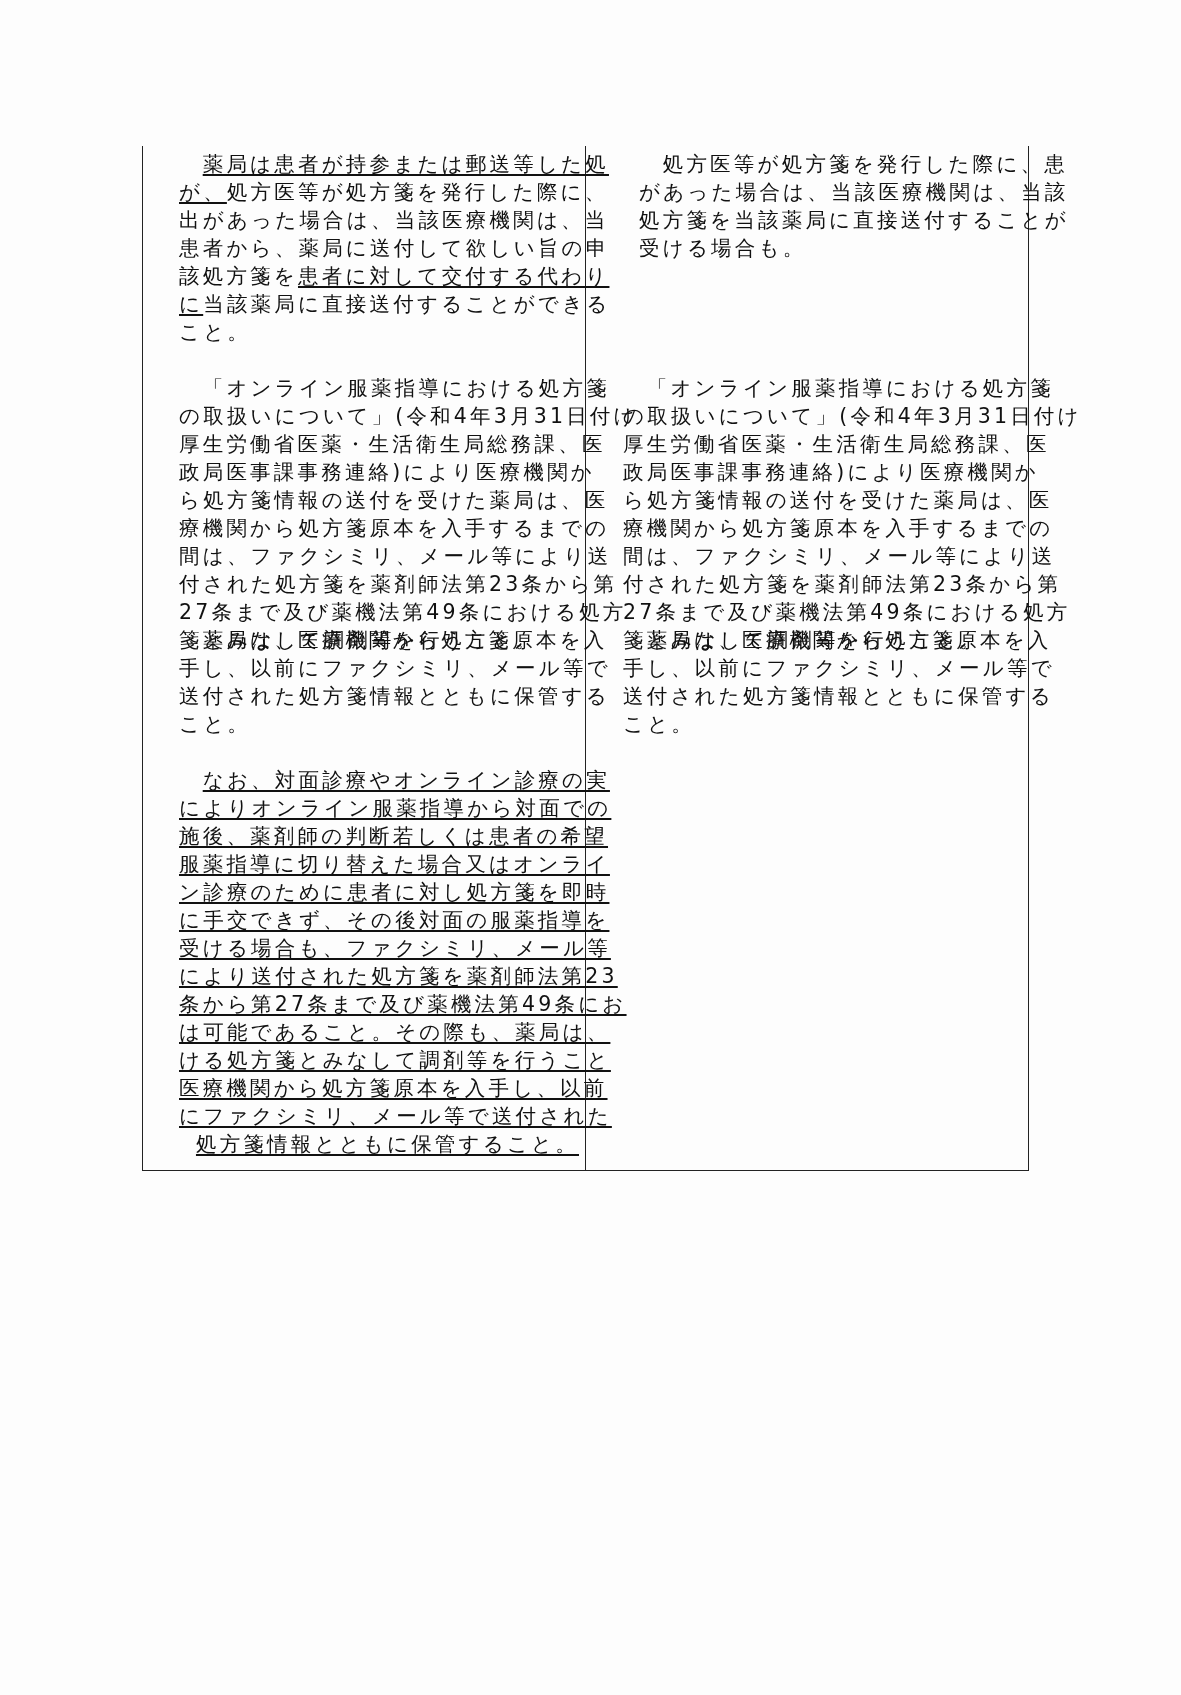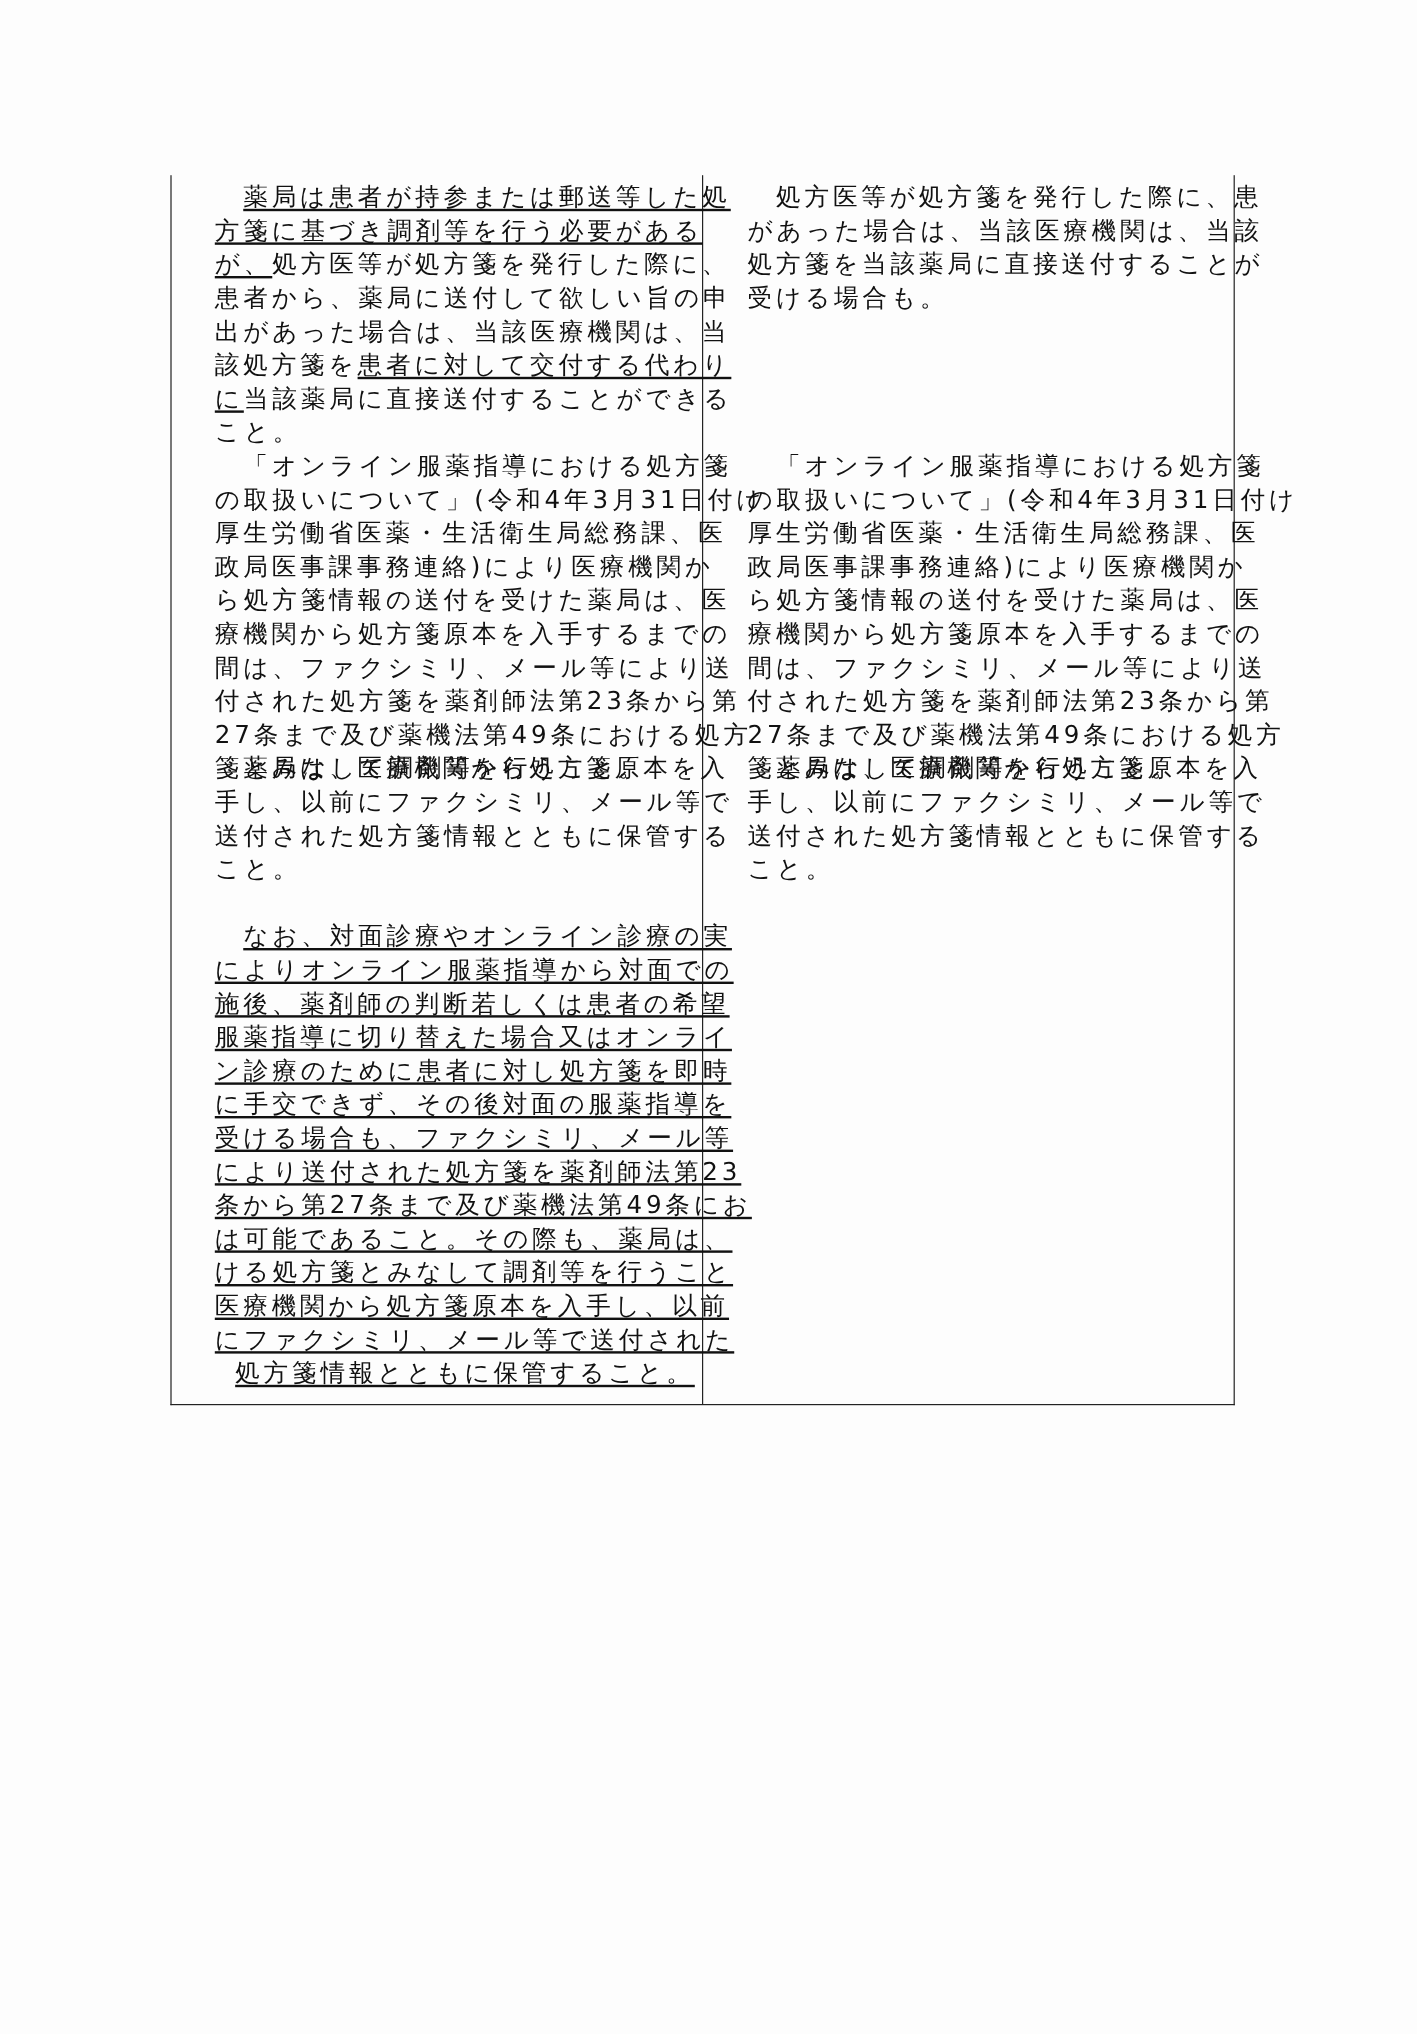--- a/index.html
+++ b/index.html
@@ -44,24 +44,23 @@
   </style>
 </head>
 <body>
 
 <div class="table-frame">
   <div class="divider"></div>
 
   <div class="col col-left">
     <div class="para" style="top: 4px;">
         <span class="line"><span>　</span><span class="u">薬局は患者が持参または郵送等した処</span></span>
-        <span class="line"><span class="u">方箋に基づき調剤等を行う必要がある</span></span>
         <span class="line"><span class="u">が、</span><span>処方医等が処方箋を発行した際に、</span></span>
+        <span class="line"><span>出があった場合は、当該医療機関は、当</span></span>
         <span class="line"><span>患者から、薬局に送付して欲しい旨の申</span></span>
-        <span class="line"><span>出があった場合は、当該医療機関は、当</span></span>
         <span class="line"><span>該処方箋を</span><span class="u">患者に対して交付する代わり</span></span>
         <span class="line"><span class="u">に</span><span>当該薬局に直接送付することができる</span></span>
         <span class="line"><span>こと。</span></span>
       </div>
     <div class="para" style="top: 228px;">
         <span class="line"><span>　「オンライン服薬指導における処方箋</span></span>
         <span class="line"><span>の取扱いについて」(令和4年3月31日付け</span></span>
         <span class="line"><span>厚生労働省医薬・生活衛生局総務課、医</span></span>
         <span class="line"><span>政局医事課事務連絡)により医療機関か</span></span>
         <span class="line"><span>ら処方箋情報の送付を受けた薬局は、医</span></span>
@@ -89,21 +88,21 @@
         <span class="line"><span class="u">条から第27条まで及び薬機法第49条にお</span></span>
         <span class="line"><span class="u">は可能であること。その際も、薬局は、</span></span>
         <span class="line"><span class="u">ける処方箋とみなして調剤等を行うこと</span></span>
         <span class="line"><span class="u">医療機関から処方箋原本を入手し、以前</span></span>
         <span class="line"><span class="u">にファクシミリ、メール等で送付された</span></span>
         <span class="line"><span class="u">処方箋情報とともに保管すること。</span></span>
       </div>
   </div>
 
   <div class="col col-right">
-    <div class="para" style="top: 4px;">
+    <div class="para" style="top: 4px; margin-left: 16px;">
         <span class="line"><span>　処方医等が処方箋を発行した際に、患</span></span>
         <span class="line"><span>があった場合は、当該医療機関は、当該</span></span>
         <span class="line"><span>処方箋を当該薬局に直接送付することが</span></span>
         <span class="line"><span>受ける場合も。</span></span>
       </div>
     <div class="para" style="top: 228px;">
         <span class="line"><span>　「オンライン服薬指導における処方箋</span></span>
         <span class="line"><span>の取扱いについて」(令和4年3月31日付け</span></span>
         <span class="line"><span>厚生労働省医薬・生活衛生局総務課、医</span></span>
         <span class="line"><span>政局医事課事務連絡)により医療機関か</span></span>

